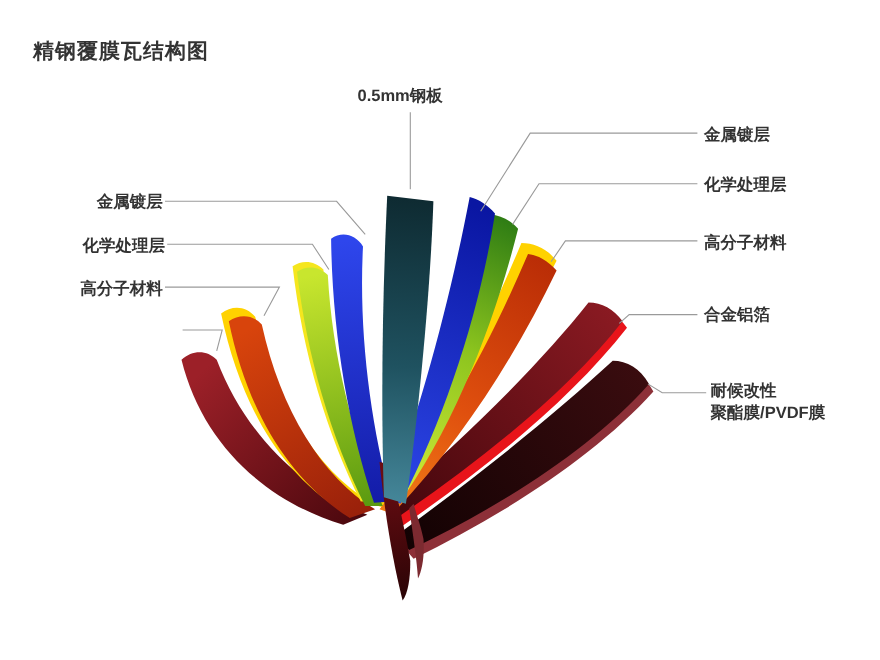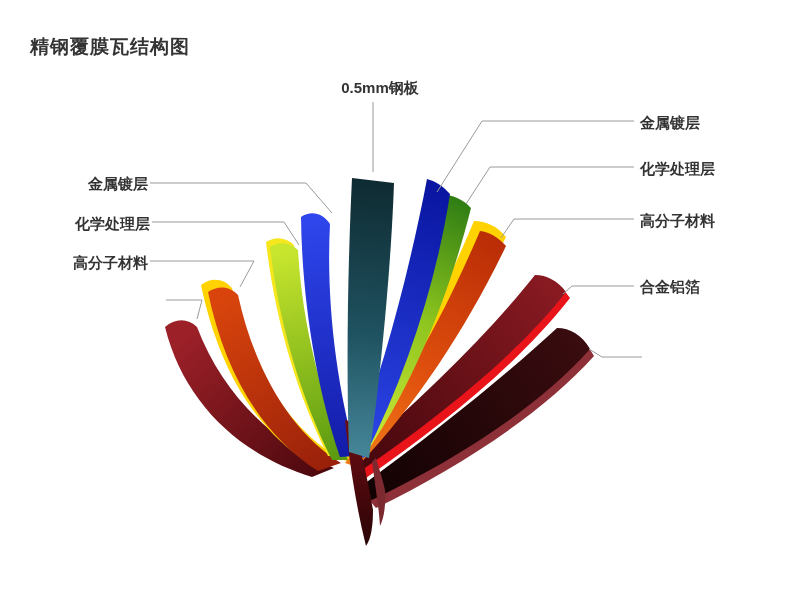--- a/index.html
+++ b/index.html
@@ -105,24 +105,28 @@
       <polyline points="642,357 602,357 589,349"></polyline>
       <polyline points="150,183 306,183 332,213"></polyline>
       <polyline points="152,222 284,222 299,245"></polyline>
       <polyline points="150,261 254,261 240,287"></polyline>
       <polyline points="166,300 202,300 197,319"></polyline>
     </g>
   </svg>
 
   <div class="page-title">精钢覆膜瓦结构图</div>
 
-  <div class="label" style="left:325px;top:78px;width:110px;text-align:center;">0.5mm钢板</div>
+  <div class="label" style="left:325px;top:78px;width:110px;text-align:left;">0.5mm钢板</div>
 
   <div class="label" style="left:640px;top:113px;">金属镀层</div>
   <div class="label" style="left:640px;top:159px;">化学处理层</div>
   <div class="label" style="left:640px;top:211px;">高分子材料</div>
   <div class="label" style="left:640px;top:277px;">合金铝箔</div>
+  <div class="label two-line" style="left:646px;top:346px;">
+    <span>耐候改性</span>
+    <span>聚酯膜/PVDF膜</span>
+  </div>
 
   <div class="label ralign" style="right:652px;top:174px;">金属镀层</div>
   <div class="label ralign" style="right:650px;top:214px;">化学处理层</div>
   <div class="label ralign" style="right:652px;top:253px;">高分子材料</div>
 
 </div>
 
 </body></html>

